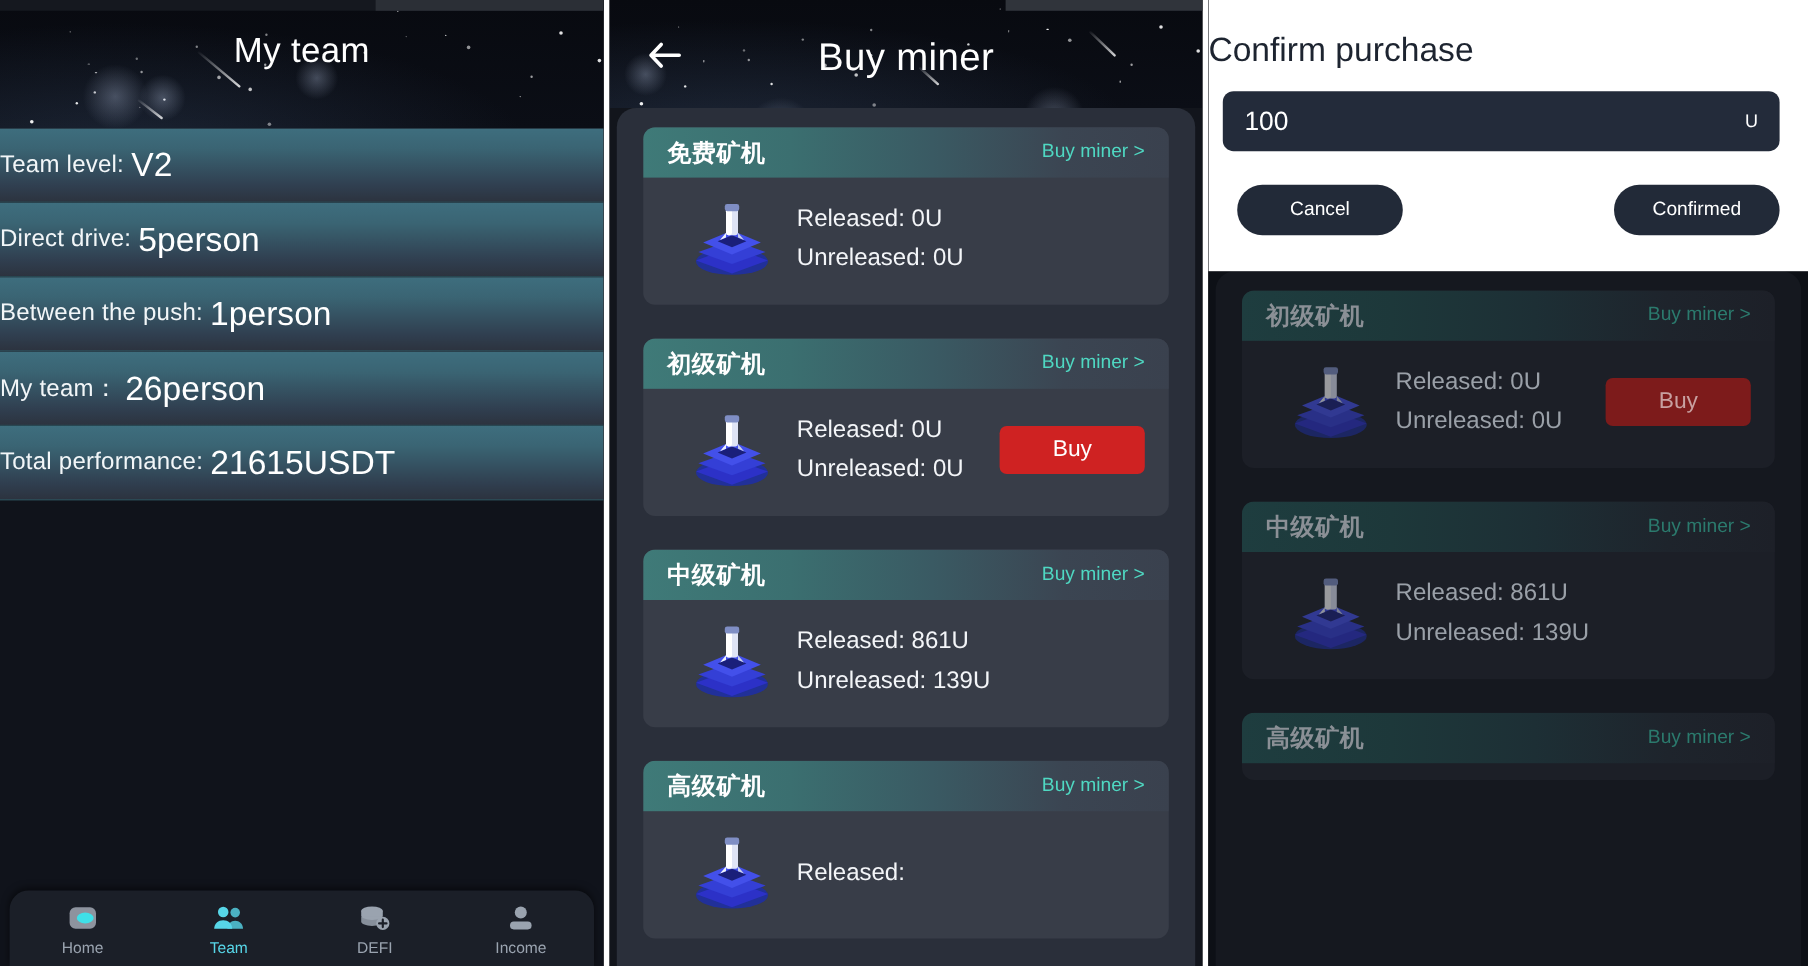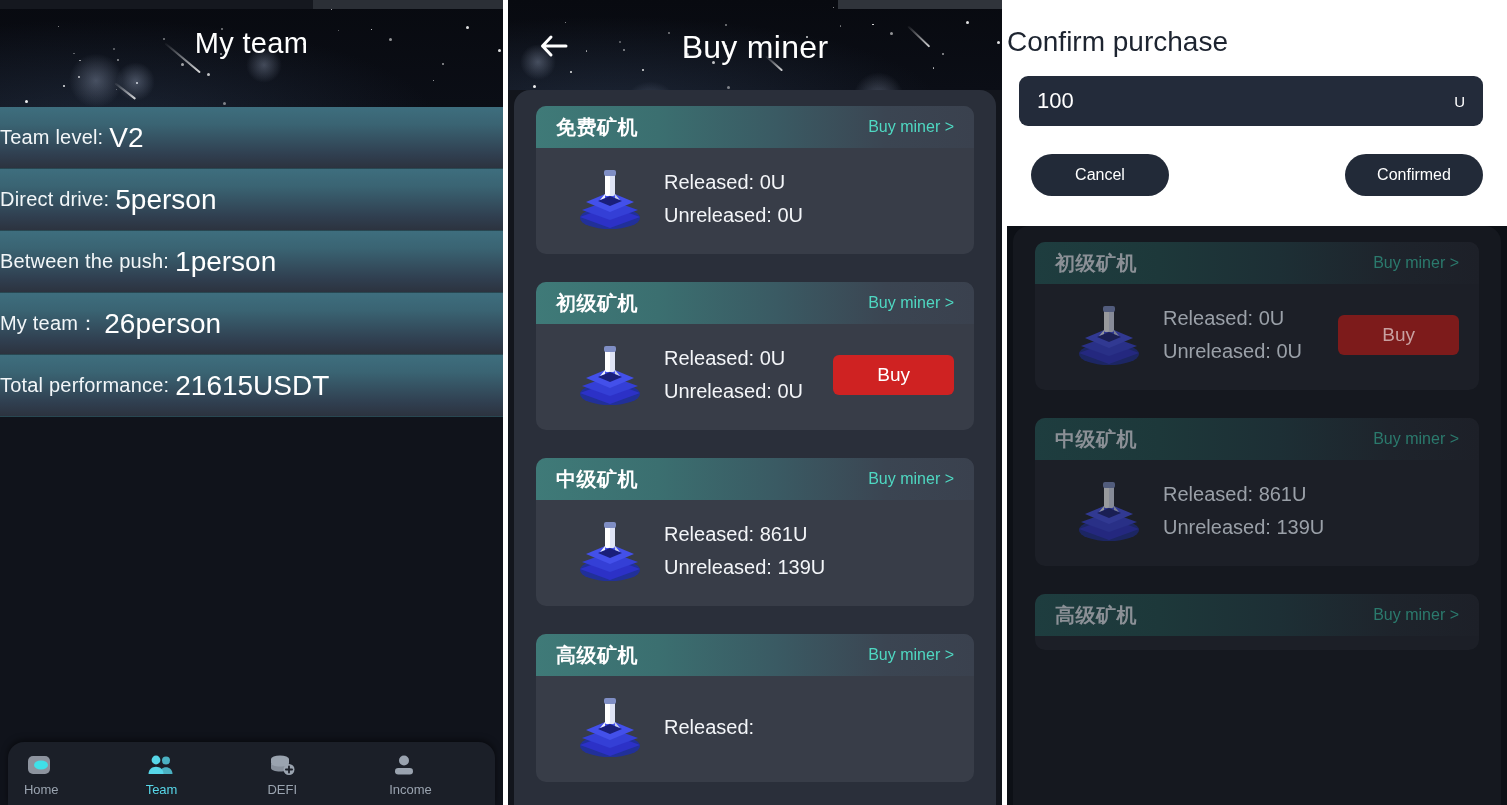--- a/index.html
+++ b/index.html
@@ -50,21 +50,21 @@
               border-bottom:1px solid rgba(0,0,0,.35); }
   .team-row .tr-label { color:#f2f6f8; font-size:20px; font-weight:400; letter-spacing:.2px; }
   .team-row .tr-value { color:#ffffff; font-size:28px; font-weight:400; margin-left:6px; }
   .left-filler { flex:1; background:#12151c; }
 
   
   .bottom-nav { position:absolute; left:8px; right:8px; bottom:0; height:63px;
                 background:#1b1f28; border-radius:16px 16px 0 0;
                 display:flex; align-items:center; justify-content:space-around;
                 box-shadow:0 -2px 6px rgba(0,0,0,.5); z-index:30; }
-  .nav-item { display:flex; flex-direction:column; align-items:flex-start; gap:3px;
+  .nav-item { display:flex; flex-direction:column; align-items:center; gap:3px;
               width:90px; cursor:pointer; }
   .nav-item .nav-label { font-size:13px; color:#9aa3af; }
   .nav-item.active .nav-label { color:#57d6e8; }
   .nav-icon { width:30px; height:28px; display:flex; align-items:center; justify-content:center; }
 
   
   .miner-scroll { position:relative; height:calc(805px - 90px); background:#12151c;
                   padding:0 0 10px 0; }
   .miner-wrap { margin:0 6px; background:#2a2f3a; border-radius:16px; padding:16px 0 16px 0;
                 min-height:730px; }

